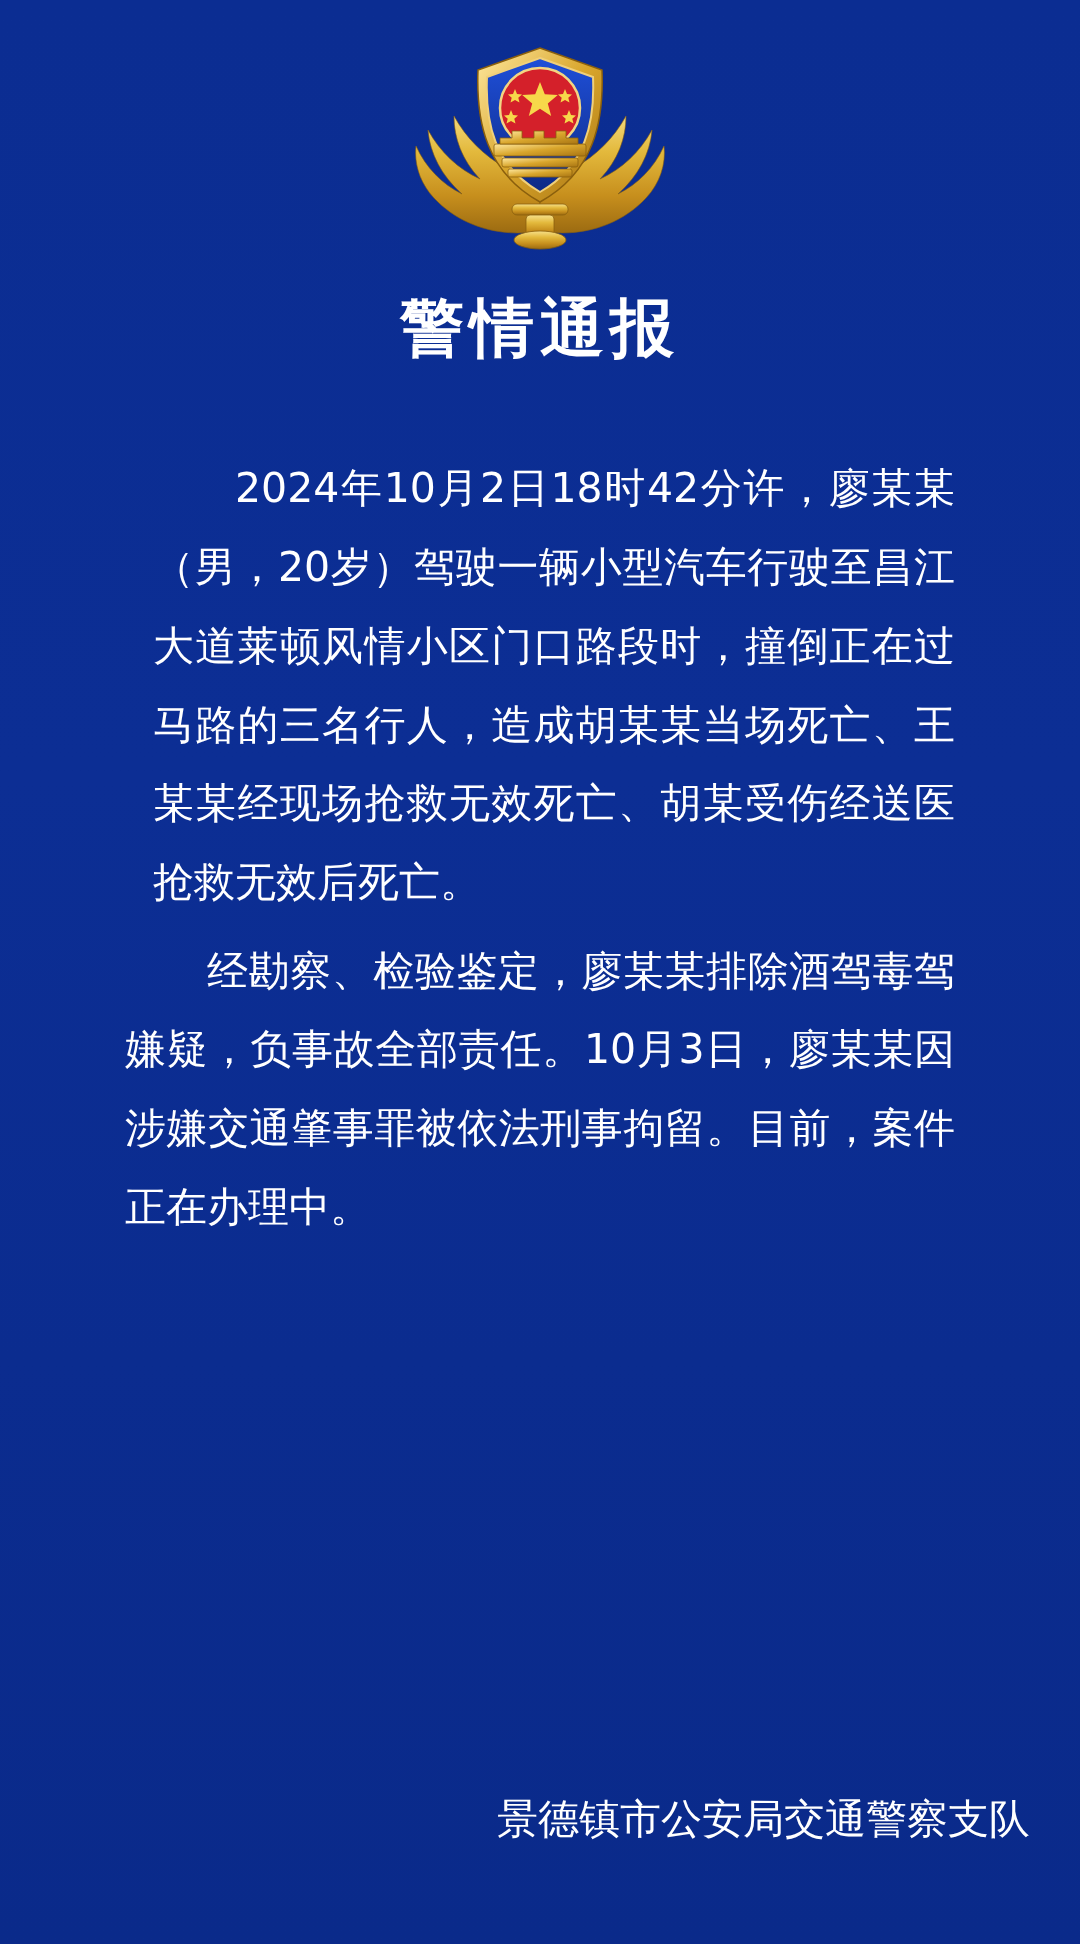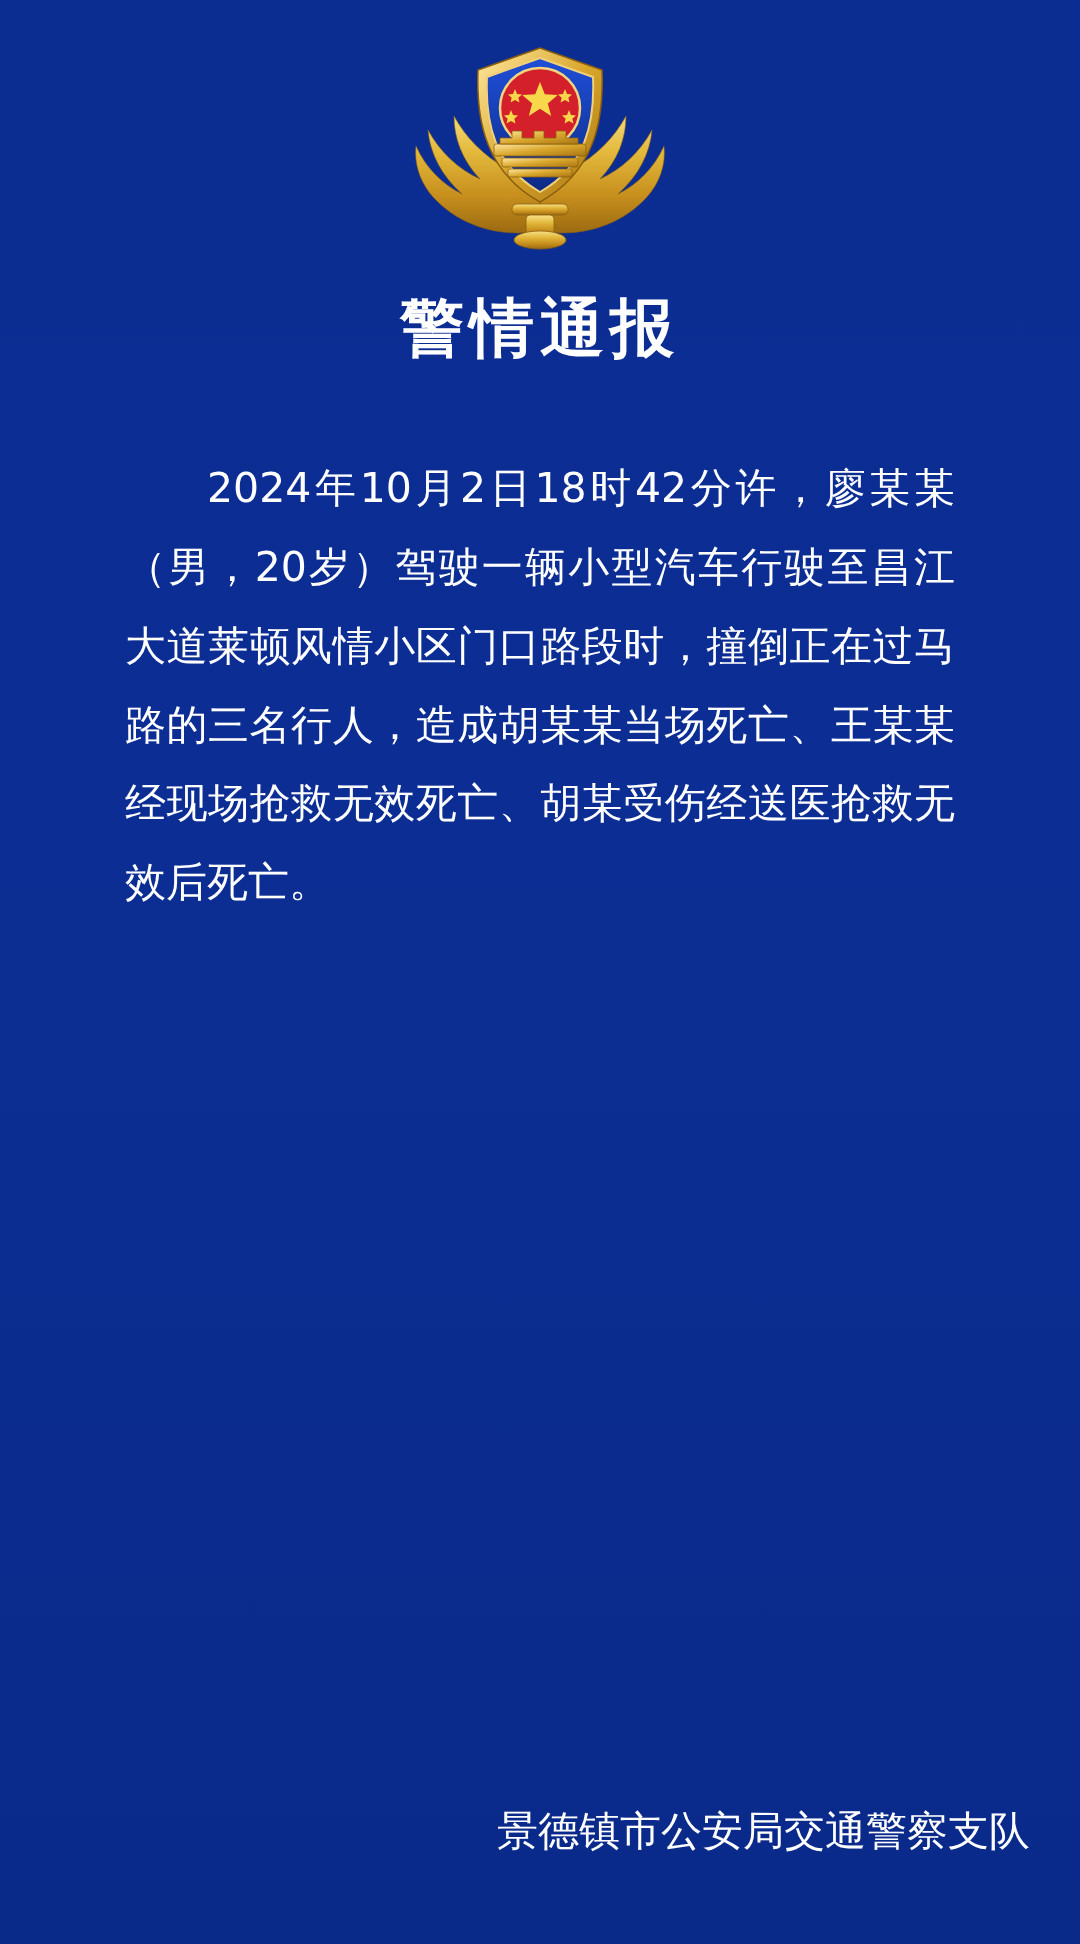--- a/index.html
+++ b/index.html
@@ -53,26 +53,26 @@
     font-size: 41px;
     line-height: 1.92;
     text-align: justify;
     text-justify: inter-ideograph;
     font-weight: 500;
   }
   .para {
     margin: 0 0 10px 0;
     text-indent: 2em;
   }
-  .para.first { text-indent: 2em; }
+  .para.first { text-indent: 2em; margin-left: 28px; }
   
   .footer {
     position: absolute;
     right: 50px;
-    bottom: 76px;
+    bottom: 88px;
     text-align: center;
     color: #ffffff;
     font-size: 41px;
     line-height: 1.75;
     font-weight: 500;
   }
   .footer div { white-space: nowrap; }
 </style>
 </head>
 <body>
@@ -128,19 +128,20 @@
         <rect x="136" y="189" width="28" height="22" rx="4"></rect>
         <ellipse cx="150" cy="214" rx="26" ry="9"></ellipse>
       </g>
     </svg>
   </div>
 
   <div class="title">警情通报</div>
 
   <div class="body-block">
     <p class="para first">2024年10月2日18时42分许，廖某某（男，20岁）驾驶一辆小型汽车行驶至昌江大道莱顿风情小区门口路段时，撞倒正在过马路的三名行人，造成胡某某当场死亡、王某某经现场抢救无效死亡、胡某受伤经送医抢救无效后死亡。</p>
+    <p class="para">经勘察、检验鉴定，廖某某排除酒驾毒驾嫌疑，负事故全部责任。10月3日，廖某某因涉嫌交通肇事罪被依法刑事拘留。目前，案件正在办理中。</p>
   </div>
 
   <div class="footer">
     <div>景德镇市公安局交通警察支队</div>
   </div>
 
 </div>
 
 </body></html>

